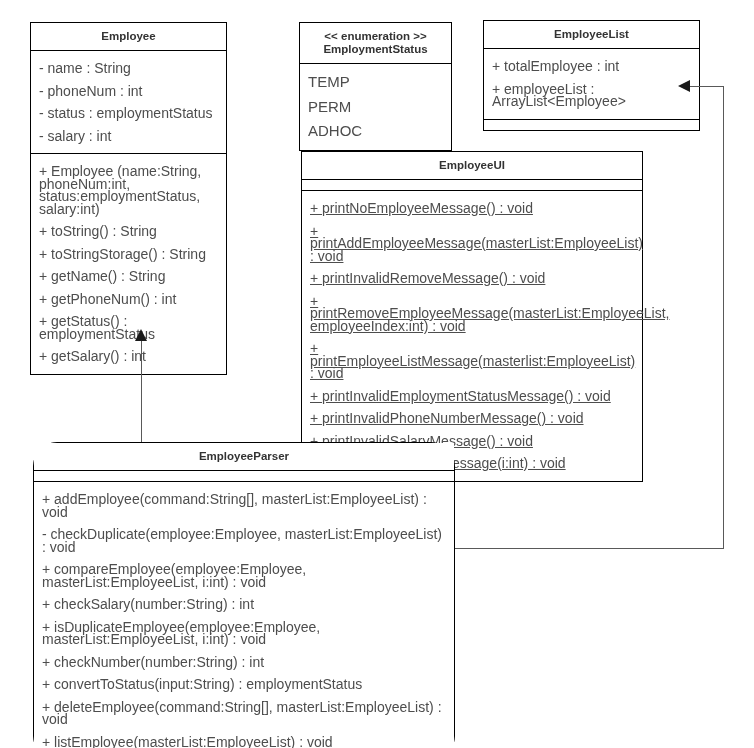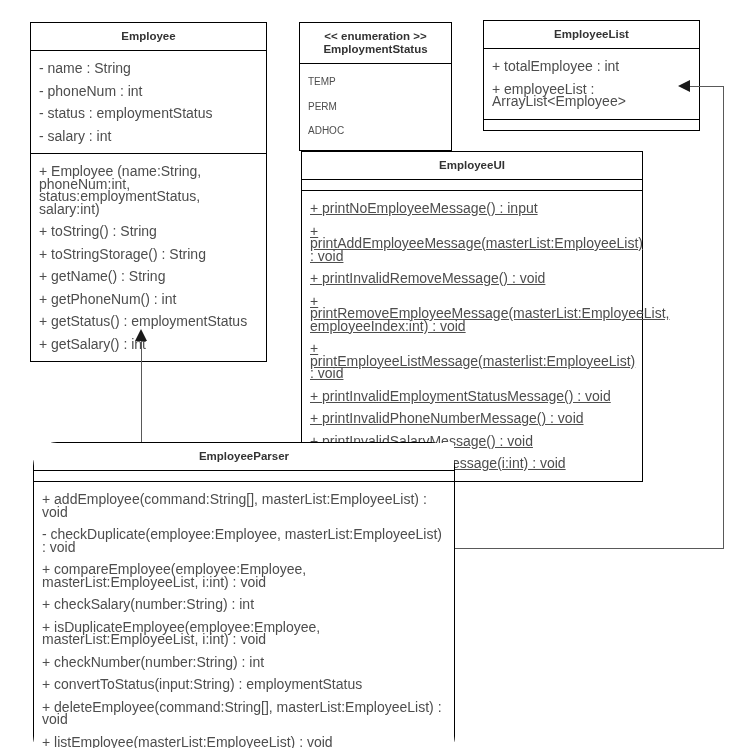--- a/index.html
+++ b/index.html
@@ -58,28 +58,28 @@
     line-height: 12.5px;
     padding: 5px 8px 5px 8px;
     color: #4d4d4d;
     white-space: normal;
     word-break: normal;
   }
   .member.static {
     text-decoration: underline;
   }
   .enum-lit {
-    font-size: 10px;
+    font-size: 15px;
     line-height: 12.5px;
     padding: 6px 8px 6px 8px;
     color: #4d4d4d;
   }
 
   
-  #class-employee      { left: 30px;  top: 22px;  width: 237px; }
+  #class-employee      { left: 30px;  top: 22px;  width: 197px; }
   #class-employmentstatus { left: 299px; top: 22px; width: 153px; }
   #class-employeelist  { left: 483px; top: 20px;  width: 217px; }
   #class-employeeui    { left: 301px; top: 151px; width: 342px; }
   #class-employeeparser{ left: 33px;  top: 442px; width: 422px; border-radius: 24px; }
 
   
   .conn {
     position: absolute;
     background: #595959;
   }
@@ -171,21 +171,21 @@
       <div class="member">+ totalEmployee : int</div>
       <div class="member">+ employeeList : ArrayList&lt;Employee&gt;</div>
     </div>
     <div class="cls-section empty"></div>
   </div>
 
   <div class="uml-class" id="class-employeeui">
     <div class="cls-title">EmployeeUI</div>
     <div class="cls-section empty bordered-bottom"></div>
     <div class="cls-section">
-      <div class="member static">+ printNoEmployeeMessage() : input</div>
+      <div class="member static">+ printNoEmployeeMessage() : void</div>
       <div class="member static">+ printAddEmployeeMessage(masterList:EmployeeList) : void</div>
       <div class="member static">+ printInvalidRemoveMessage() : void</div>
       <div class="member static">+ printRemoveEmployeeMessage(masterList:EmployeeList, employeeIndex:int) : void</div>
       <div class="member static">+ printEmployeeListMessage(masterlist:EmployeeList) : void</div>
       <div class="member static">+ printInvalidEmploymentStatusMessage() : void</div>
       <div class="member static">+ printInvalidPhoneNumberMessage() : void</div>
       <div class="member static">+ printInvalidSalaryMessage() : void</div>
       <div class="member static">+ printDuplicateEntryMessage(i:int) : void</div>
     </div>
   </div>

